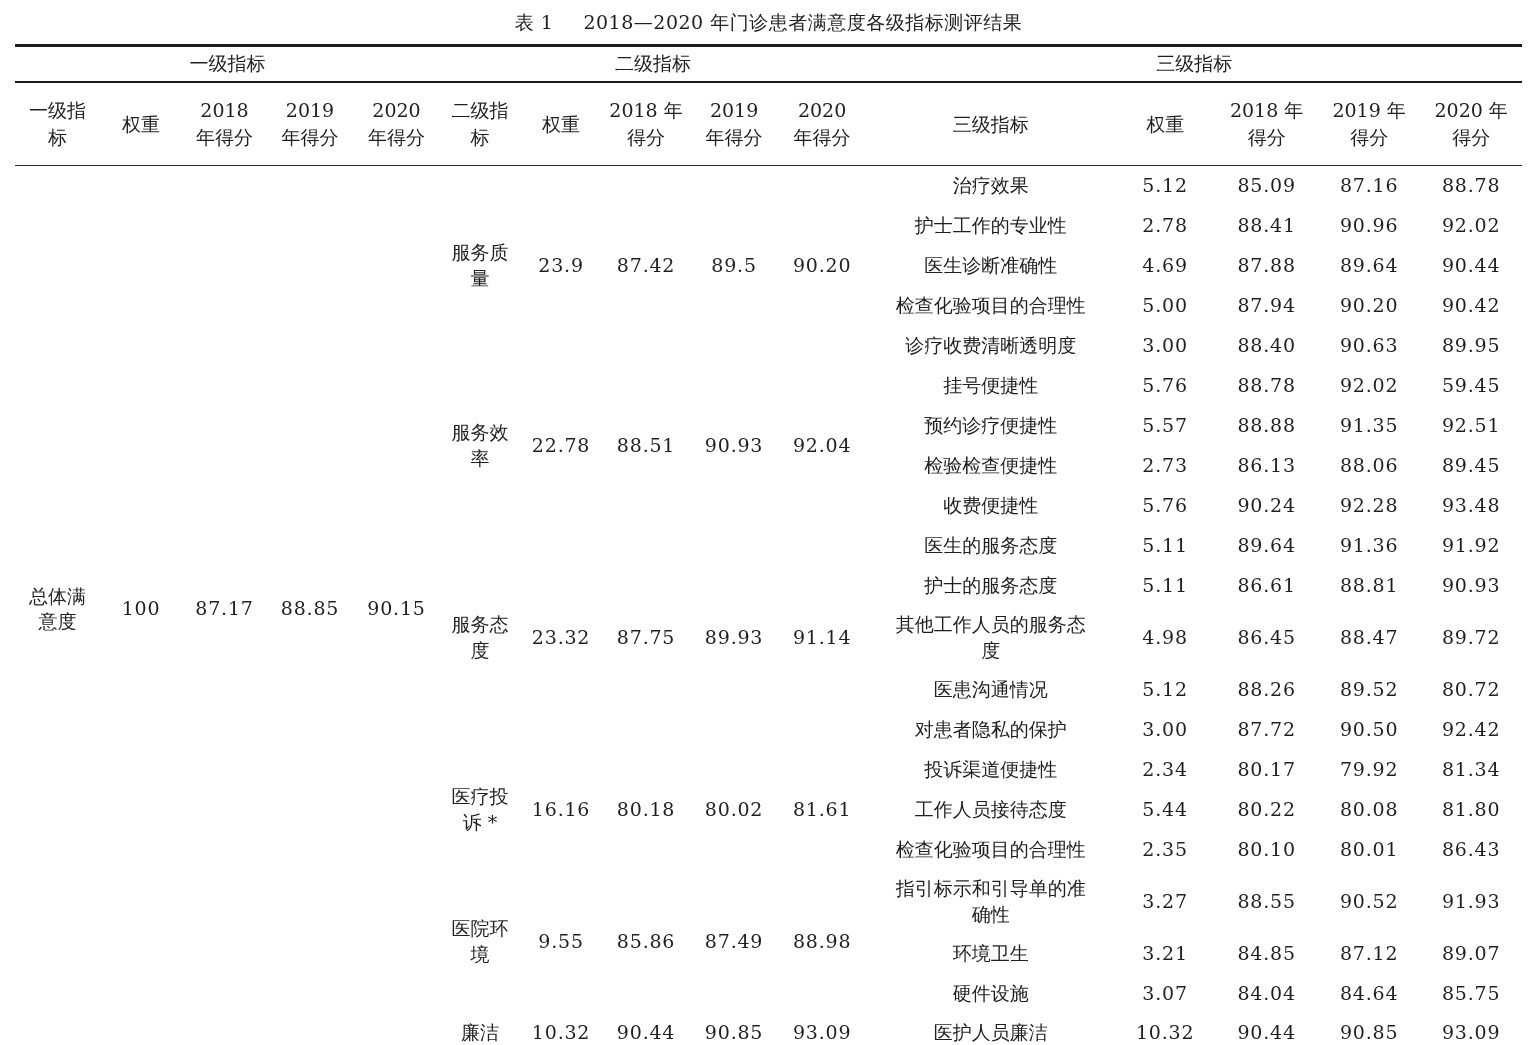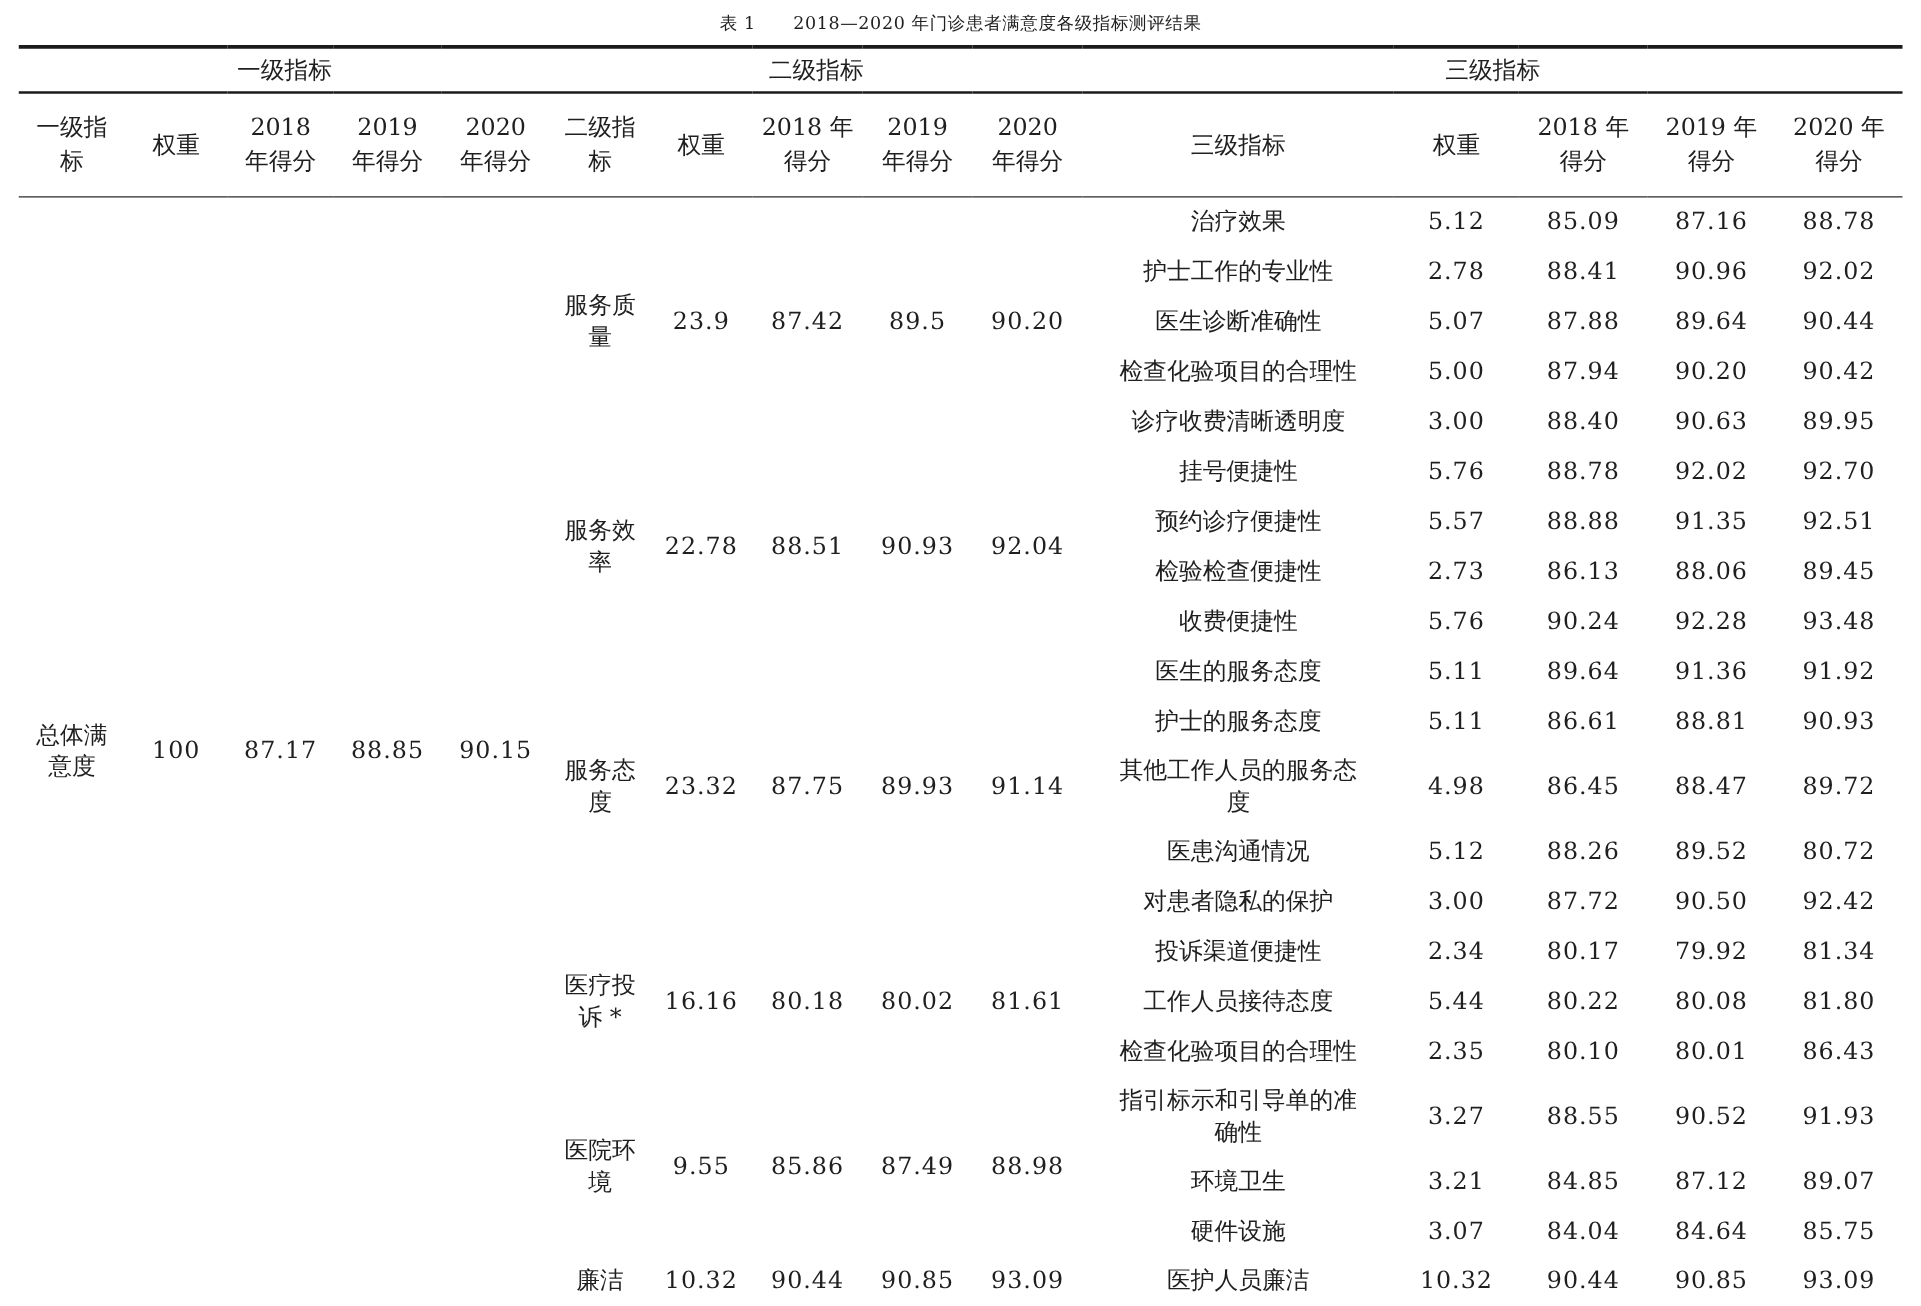--- a/index.html
+++ b/index.html
@@ -5,21 +5,21 @@
   html,body{margin:0;padding:0;background:#ffffff;}
   body{
     width:1537px;height:1045px;overflow:hidden;
     font-family:"DejaVu Serif","Liberation Serif",serif;
     color:#1f1f1f;
     -webkit-font-smoothing:antialiased;
   }
   .page{padding:6px 15px 0 15px;}
   .title{
     text-align:center;
-    font-size:14px;
+    font-size:19px;
     padding:4px 0 8px 0;
     letter-spacing:0.5px;
   }
   .title .tlabel{margin-right:30px;}
   table.results{
     table-layout:fixed;
     width:1507px;
     border-collapse:collapse;
     border-top:3px solid #1b1b1b;
     border-bottom:2.5px solid #1b1b1b;
@@ -136,21 +136,21 @@
         </tr>
         <tr>
           <td class="lbl">护士工作的专业性</td>
           <td class="num">2.78</td>
           <td class="num">88.41</td>
           <td class="num">90.96</td>
           <td class="num">92.02</td>
         </tr>
         <tr>
           <td class="lbl">医生诊断准确性</td>
-          <td class="num">5.07</td>
+          <td class="num">4.69</td>
           <td class="num">87.88</td>
           <td class="num">89.64</td>
           <td class="num">90.44</td>
         </tr>
         <tr>
           <td class="lbl">检查化验项目的合理性</td>
           <td class="num">5.00</td>
           <td class="num">87.94</td>
           <td class="num">90.20</td>
           <td class="num">90.42</td>
@@ -166,21 +166,21 @@
           <td class="lbl" rowspan="4">服务效
 率</td>
           <td class="num" rowspan="4">22.78</td>
           <td class="num" rowspan="4">88.51</td>
           <td class="num" rowspan="4">90.93</td>
           <td class="num" rowspan="4">92.04</td>
           <td class="lbl">挂号便捷性</td>
           <td class="num">5.76</td>
           <td class="num">88.78</td>
           <td class="num">92.02</td>
-          <td class="num">92.70</td>
+          <td class="num">59.45</td>
         </tr>
         <tr>
           <td class="lbl">预约诊疗便捷性</td>
           <td class="num">5.57</td>
           <td class="num">88.88</td>
           <td class="num">91.35</td>
           <td class="num">92.51</td>
         </tr>
         <tr>
           <td class="lbl">检验检查便捷性</td>

